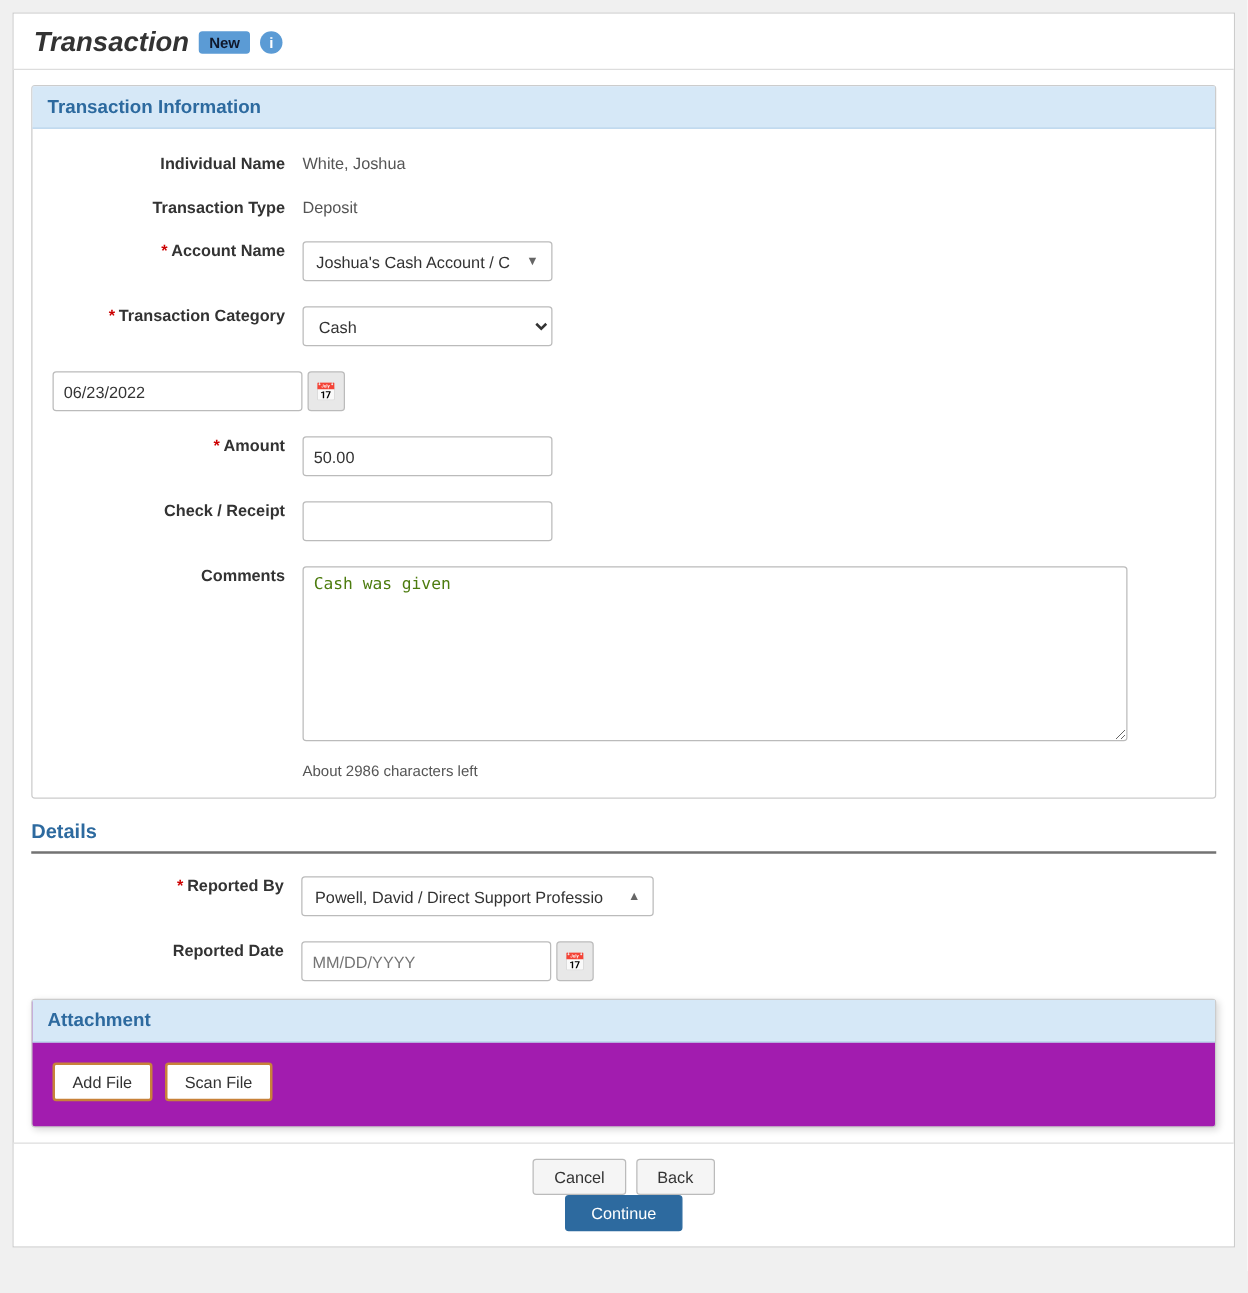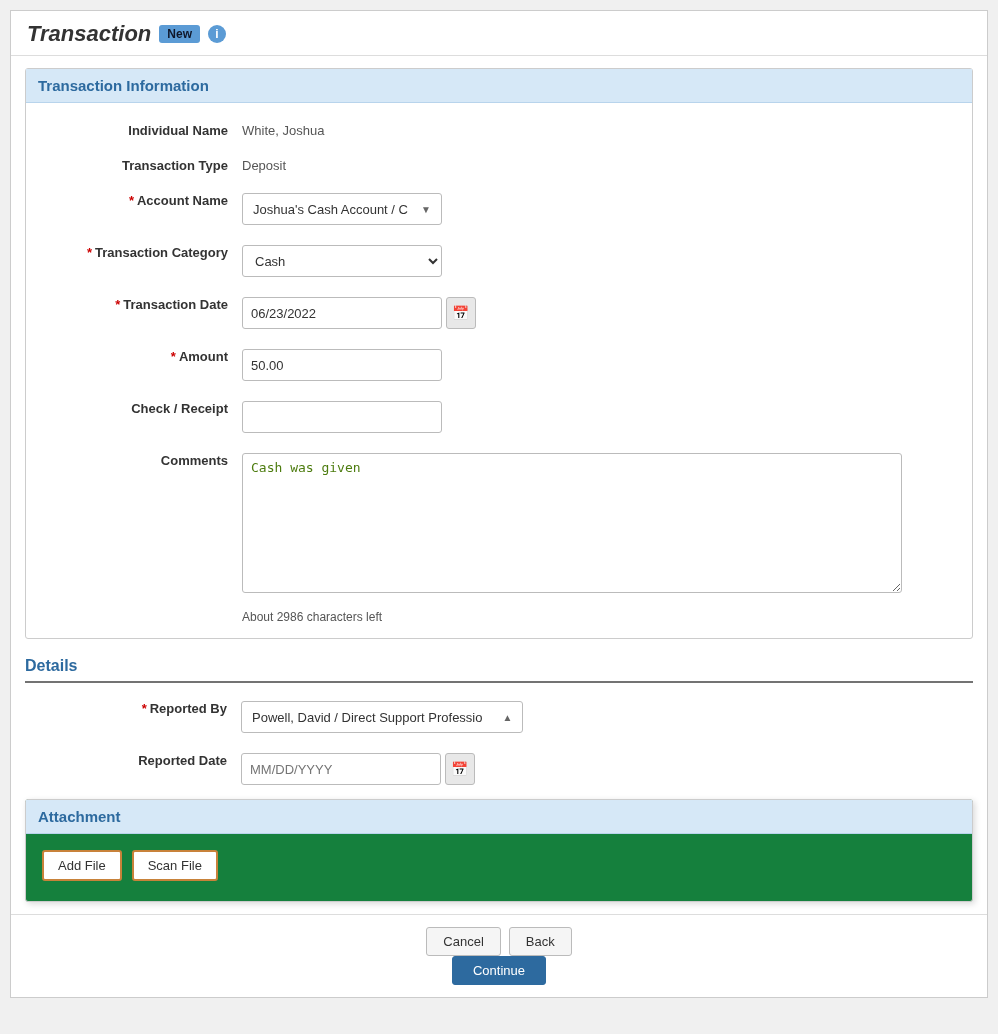--- a/index.html
+++ b/index.html
@@ -180,21 +180,21 @@
       border-bottom: 2px solid #737373;
       margin-bottom: 12px;
     }
     
     .attachment-card {
       border: 1px solid #ccc;
       margin: 16px 14px 12px 14px;
       border-radius: 3px;
       position: relative;
       z-index: 10;
-      background: #15803d;
+      background: #a21caf;
     }
     .attachment-header {
       background: #d6e8f7;
       padding: 8px 12px;
       font-size: 15px;
       font-weight: bold;
       color: #2d6a9f;
       border-bottom: 1px solid #b8d4ec;
     }
     .attachment-body {
@@ -286,23 +286,20 @@
           <span class="required-star">*</span><span>Transaction Category</span>
         </div>
         <div class="form-value">
           <select class="form-control">
             <option>Cash</option>
           </select>
         </div>
       </div>
 
       <div class="form-row">
-        <div class="form-label">
-          <span class="required-star">*</span><span>Transaction Date</span>
-        </div>
         <div class="form-value">
           <div class="date-wrapper">
             <input type="text" class="form-control" value="06/23/2022" style="">
             <button class="cal-btn">
               <span>📅</span>
             </button>
           </div>
         </div>
       </div>
 

